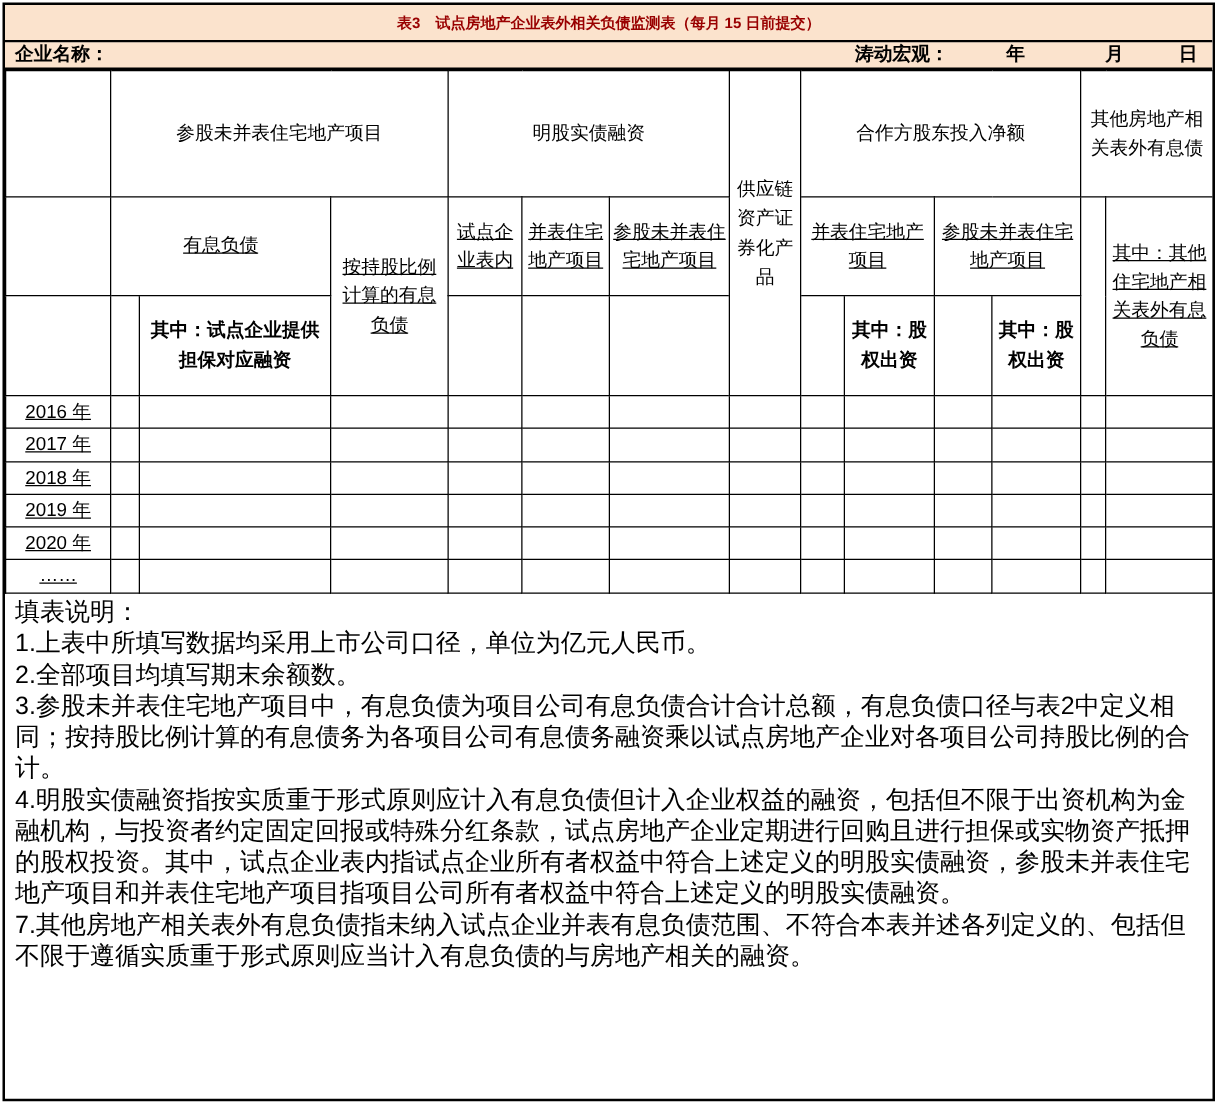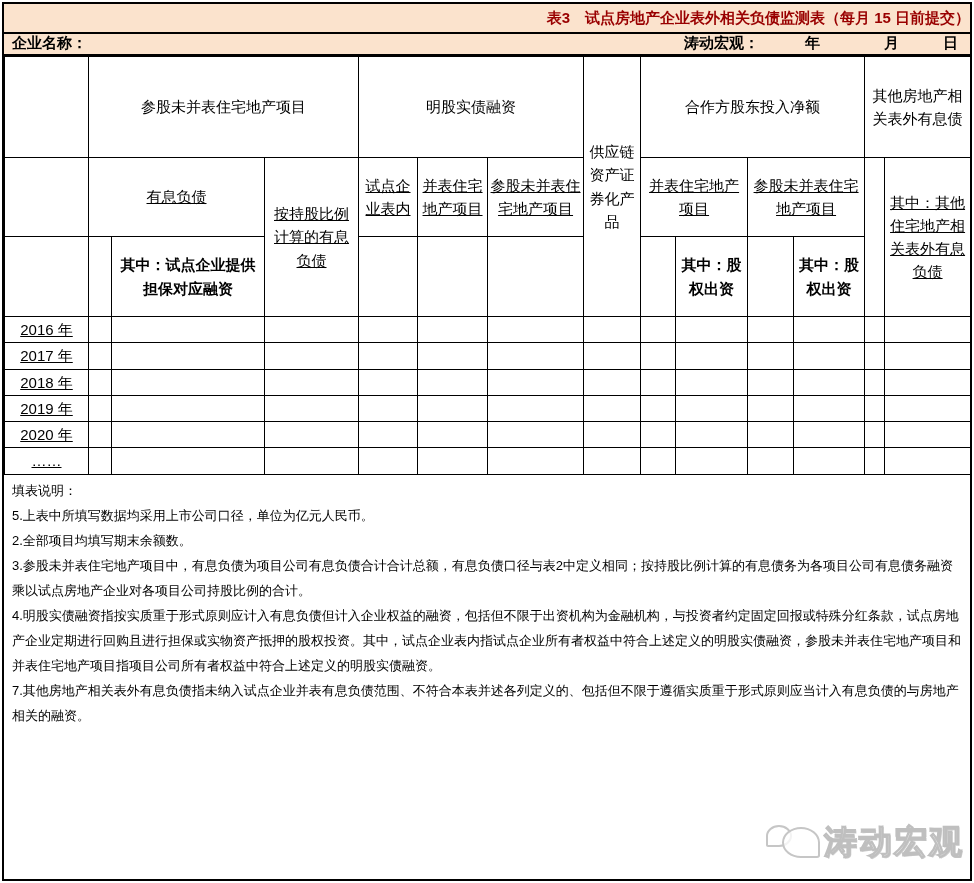--- a/index.html
+++ b/index.html
@@ -1,21 +1,21 @@
 <!DOCTYPE html>
 <html><head>
 <meta charset="utf-8">
 <style>
   html,body{margin:0;padding:0;background:#fff;}
   body{font-family:"Liberation Sans","DejaVu Sans",sans-serif;color:#000;}
   .page{position:relative;width:966px;height:875px;border:2px solid #000;margin:2px;background:#fff;overflow:hidden;}
 
   
   .title-bar{height:28px;line-height:28px;background:#FBE3CD;border-bottom:2px solid #000;
-    text-align:right;font-size:15px;font-weight:bold;color:#990000;}
+    text-align:center;font-size:12px;font-weight:bold;color:#990000;}
 
   
   .info-bar{height:22px;background:#FBE3CD;border-bottom:2px solid #000;display:flex;
     align-items:flex-start;font-size:15px;font-weight:bold;padding:0 12px 0 8px;box-sizing:border-box;}
   .info-bar .date-label{margin-left:auto;}
   .info-bar .u-year{margin-left:46px;}
   .info-bar .u-month{margin-left:64px;}
   .info-bar .u-day{margin-left:44px;}
 
   
@@ -23,21 +23,21 @@
   table.grid td{border:1px solid #000;font-size:15px;text-align:center;vertical-align:middle;
     padding:1px 2px;overflow:hidden;word-break:break-all;line-height:1.55;}
   table.grid tr.h1{height:101px;}
   table.grid tr.h2{height:79px;text-decoration:underline;}
   table.grid tr.h3{height:80px;font-weight:bold;}
   table.grid tr.dr{height:26px;}
   td.tl{text-align:left;padding:1px 6px;}
   td.yr{text-align:left;padding-left:6px;font-size:15px;text-decoration:underline;}
 
   
-  .notes{padding:3px 8px 0 8px;font-size:13px;line-height:25px;}
+  .notes{padding:3px 8px 0 8px;font-size:20px;line-height:25px;}
   .notes p{margin:0;word-break:break-all;}
 
   
   .watermark{position:absolute;right:6px;bottom:14px;display:flex;align-items:center;pointer-events:none;}
   .bubble{display:inline-block;background:rgba(255,255,255,0.78);border:2px solid #c6c6c6;}
   .b1{width:22px;height:18px;border-radius:50% 50% 50% 8%;margin-right:-10px;margin-top:-14px;}
   .b2{width:34px;height:27px;border-radius:50% 50% 8% 50%;margin-right:4px;}
   .wm-text{font-size:33px;font-weight:bold;letter-spacing:2px;color:rgba(255,255,255,0.75);
     -webkit-text-stroke:1.2px #bfbfbf;text-shadow:1px 1px 0 rgba(160,160,160,0.5);}
 </style>
@@ -204,26 +204,21 @@
           <td></td>
           <td></td>
           <td></td>
           <td></td>
     </tr>
   </tbody>
     </table>
 
   <div class="notes">
     <p>填表说明：</p>
-    <p>5.上表中所填写数据均采用上市公司口径，单位为亿元人民币。</p>
+    <p>1.上表中所填写数据均采用上市公司口径，单位为亿元人民币。</p>
     <p>2.全部项目均填写期末余额数。</p>
     <p>3.参股未并表住宅地产项目中，有息负债为项目公司有息负债合计合计总额，有息负债口径与表2中定义相同；按持股比例计算的有息债务为各项目公司有息债务融资乘以试点房地产企业对各项目公司持股比例的合计。</p>
     <p>4.明股实债融资指按实质重于形式原则应计入有息负债但计入企业权益的融资，包括但不限于出资机构为金融机构，与投资者约定固定回报或特殊分红条款，试点房地产企业定期进行回购且进行担保或实物资产抵押的股权投资。其中，试点企业表内指试点企业所有者权益中符合上述定义的明股实债融资，参股未并表住宅地产项目和并表住宅地产项目指项目公司所有者权益中符合上述定义的明股实债融资。</p>
     <p>7.其他房地产相关表外有息负债指未纳入试点企业并表有息负债范围、不符合本表并述各列定义的、包括但不限于遵循实质重于形式原则应当计入有息负债的与房地产相关的融资。</p>
   </div>
 
-  <div class="watermark">
-    <span class="bubble b1"></span>
-    <span class="bubble b2"></span>
-    <span class="wm-text">涛动宏观</span>
-  </div>
 
 </div>
 
 </body></html>

